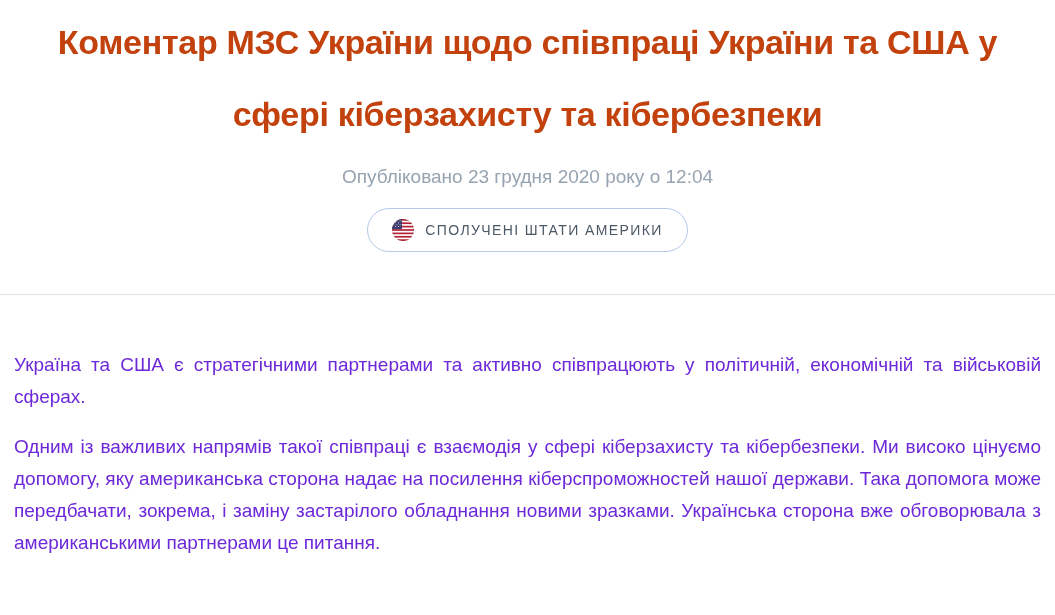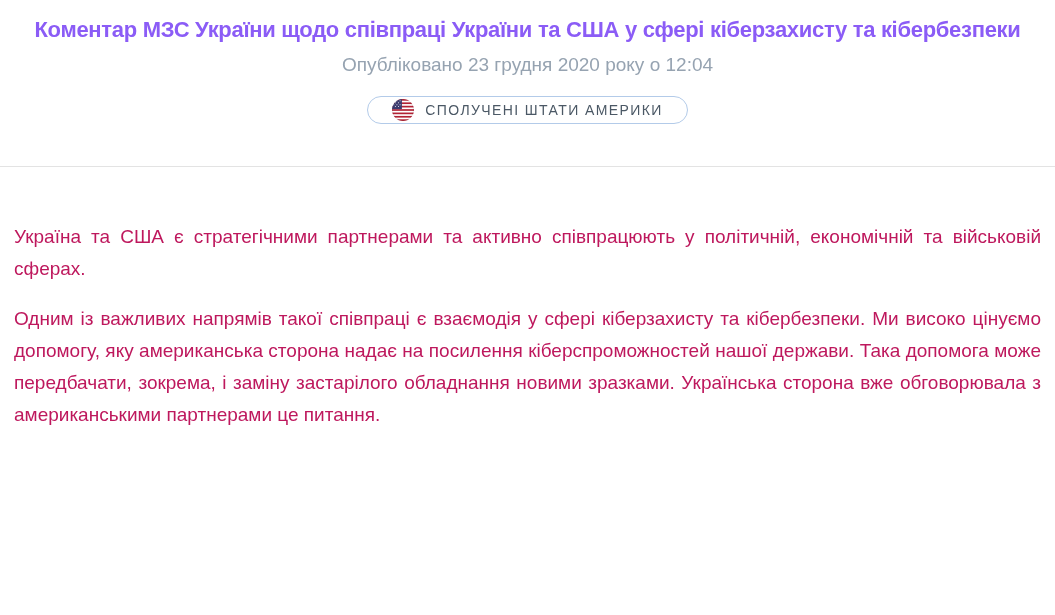--- a/index.html
+++ b/index.html
@@ -11,45 +11,46 @@
     height: 615px;
     overflow: hidden;
     font-family: "Liberation Sans", sans-serif;
   }
   .article { width: 1055px; }
 
   h1.page-title {
     margin: 6px auto 0;
     max-width: 1030px;
     text-align: center;
-    font-size: 22px;
-    line-height: 48px;
+    font-size: 34px;
+    line-height: 72px;
     font-weight: 700;
     letter-spacing: -0.3px;
-    color: #8b5cf6;
+    color: #c2410c;
   }
 
   .pub-date {
+    margin-top: 16px;
     text-align: center;
     font-size: 19px;
     font-weight: 400;
     color: #96a3b1;
   }
 
   .tag-row {
     margin-top: 20px;
     display: flex;
     justify-content: center;
   }
 
   .country-tag {
     display: inline-flex;
     align-items: center;
     gap: 11px;
-    height: 28px;
+    height: 44px;
     padding: 0 24px;
     background: #ffffff;
     border: 1.5px solid #b3cbe9;
     border-radius: 22px;
     font-family: "Liberation Sans", sans-serif;
     font-size: 14px;
     letter-spacing: 1.4px;
     color: #4b5865;
     cursor: pointer;
   }
@@ -64,21 +65,21 @@
     border: none;
     border-top: 1px solid #e3e3e3;
     width: 100%;
   }
 
   .body-text {
     margin: 54px 14px 0 14px;
     font-size: 19px;
     line-height: 32px;
     text-align: justify;
-    color: #be185d;
+    color: #6d28d9;
   }
   .body-text p {
     margin: 0 0 18px 0;
   }
   .body-text p:last-child { margin-bottom: 0; }
 </style>
 </head>
 <body>
 
 <main class="article">

